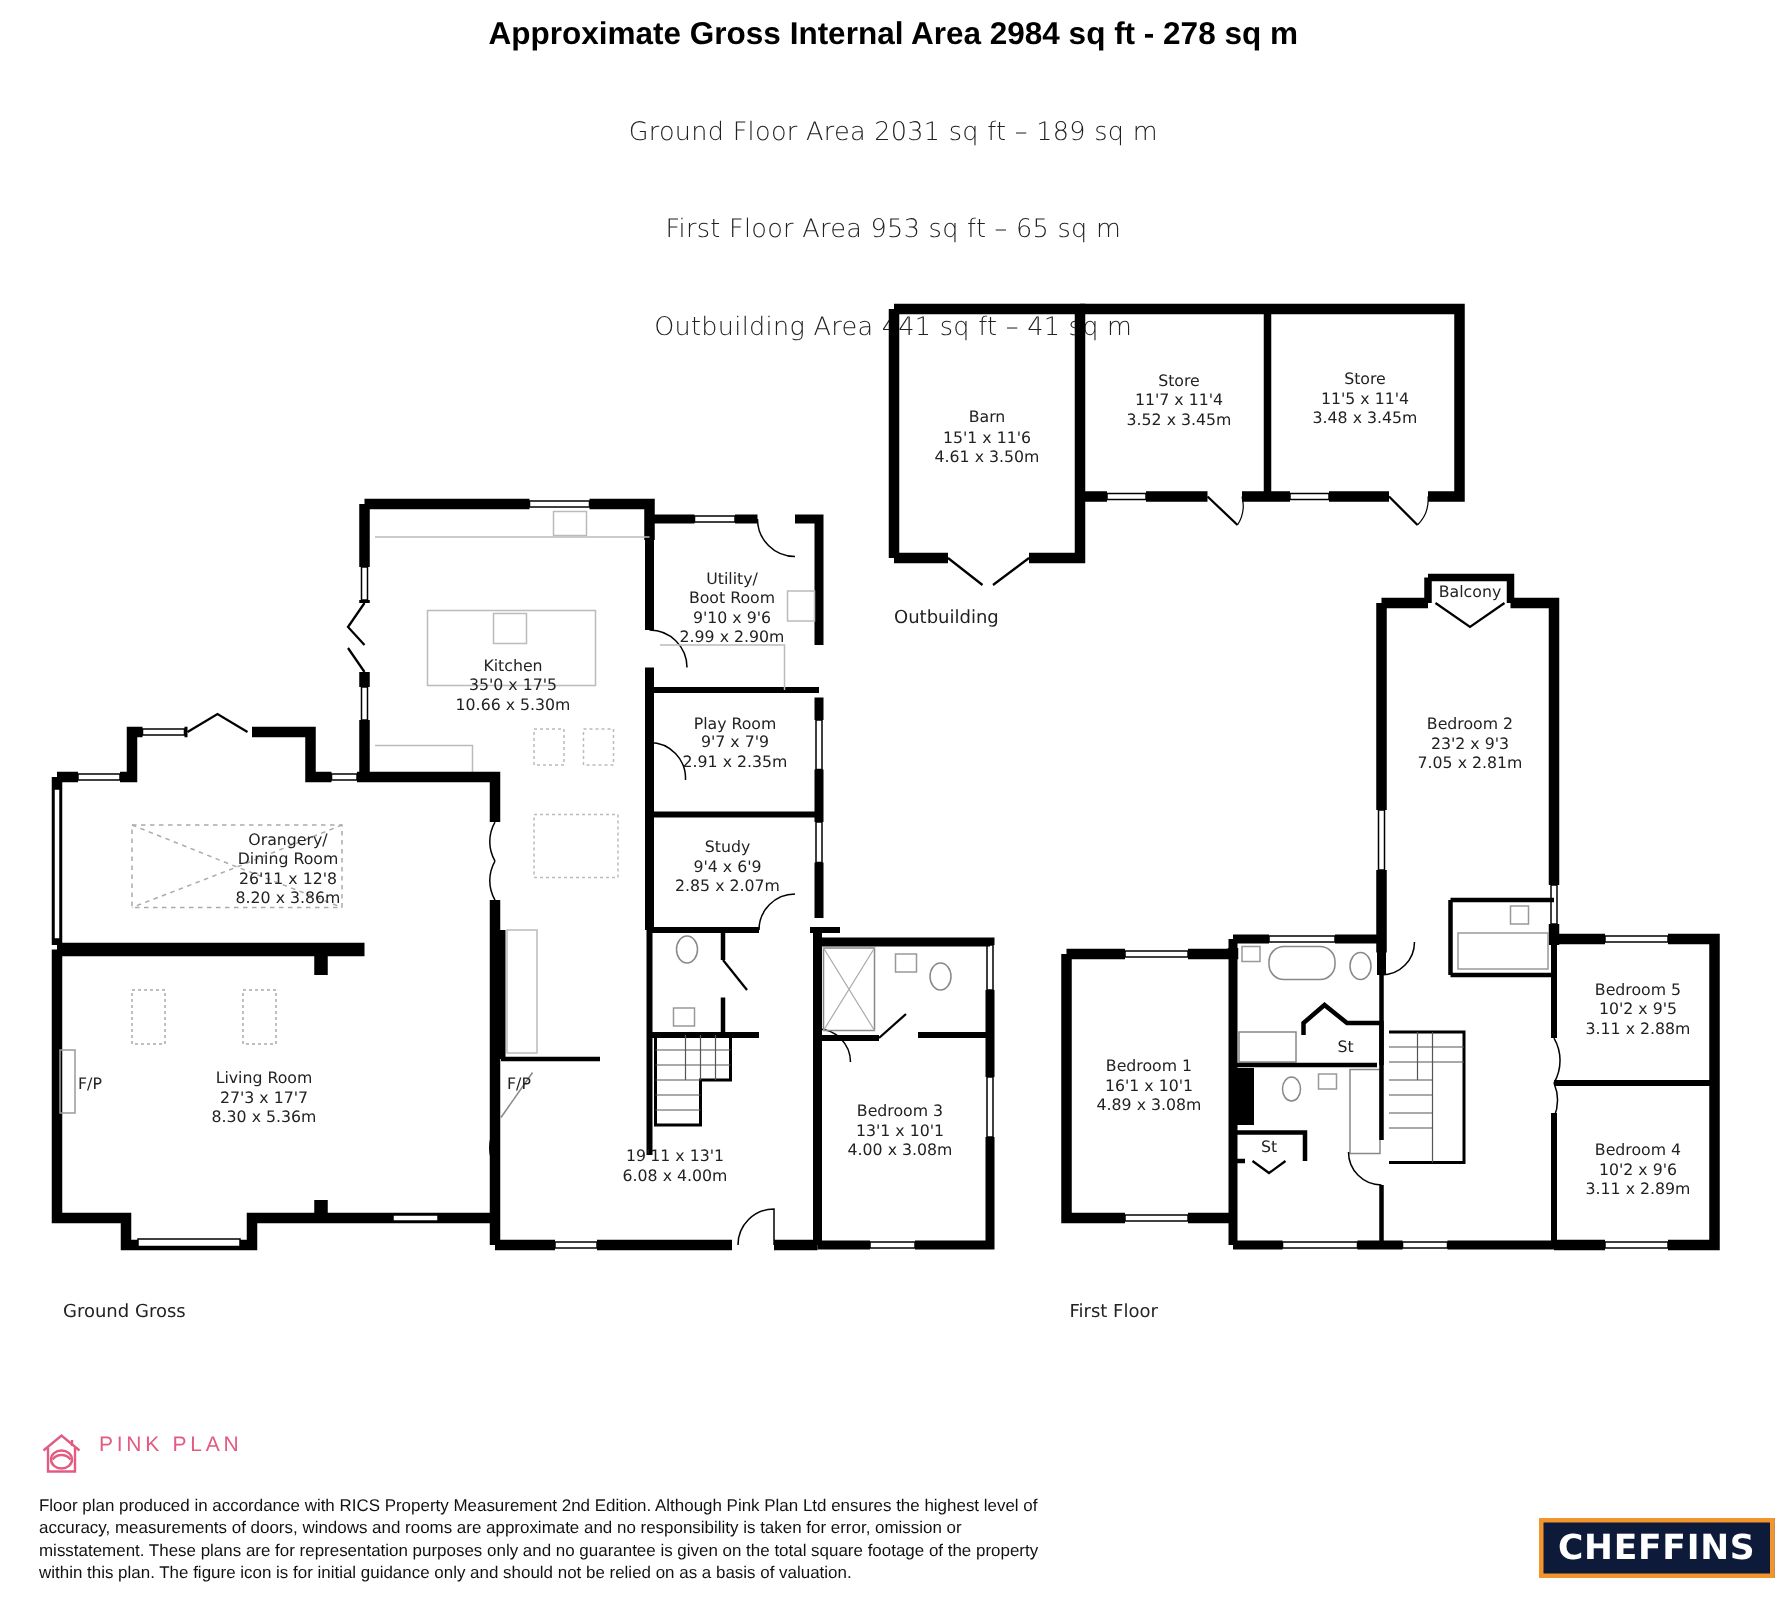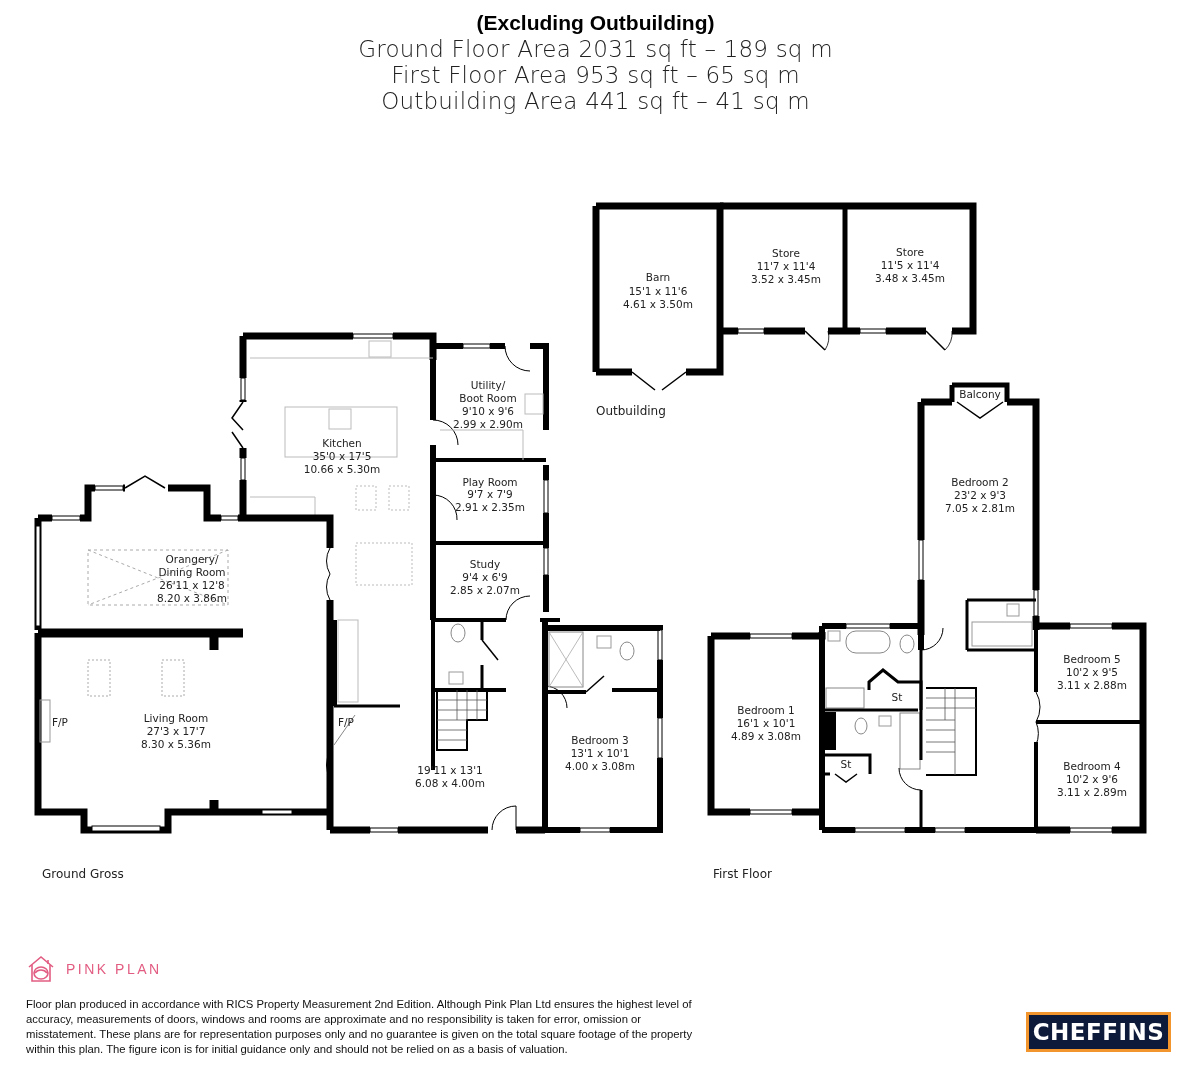--- a/index.html
+++ b/index.html
@@ -1,33 +1,33 @@
 <!DOCTYPE html>
 <html><head>
 <meta charset="utf-8">
 <style>
   html, body { margin:0; padding:0; background:#ffffff; }
   body { width:1191px; height:1080px; position:relative; overflow:hidden; font-family:"Liberation Sans", sans-serif; color:#111; }
   .header { position:absolute; left:0; top:10px; width:1191px; text-align:center; }
   .h-bold { font-weight:bold; font-size:21px; line-height:26px; color:#000; }
-  .h-light { font-size:23px; line-height:26px; color:#222; font-family:"DejaVu Sans", sans-serif; font-weight:200; letter-spacing:0.2px; }
+  .h-light { font-size:17px; line-height:26px; color:#222; font-family:"DejaVu Sans", sans-serif; font-weight:200; letter-spacing:0.2px;margin-top:39px; }
   svg.plan { position:absolute; left:0; top:0; }
   .floor-label { position:absolute; font-family:"DejaVu Sans", sans-serif; font-size:12px; color:#222; }
   .room-text { font-family:"DejaVu Sans", sans-serif; font-size:10.5px; fill:#222; text-anchor:middle; }
-  .brand { position:absolute; left:26px; top:954px; display:flex; align-items:center; }
+  .brand { position:absolute; left:26px; top:954px; display:flex; align-items:flex-start; }
   .brand-name { color:#e25c82; font-size:14px; letter-spacing:2.5px; margin-left:10px; }
   .disclaimer { position:absolute; left:26px; top:997px; width:680px; font-size:11.3px; line-height:15px; color:#111; }
-  .agent-logo { position:absolute; left:1026px; top:1012px; width:145px; height:40px; background:#0e1a3a; border:3px solid #f1952c; box-sizing:border-box; display:flex; align-items:center; justify-content:center; }
+  .agent-logo { position:absolute; left:1026px; top:1012px; width:157px; height:40px; background:#0e1a3a; border:3px solid #f1952c; box-sizing:border-box; display:flex; align-items:center; justify-content:center; }
   .agent-logo span { color:#fff; font-weight:bold; font-size:23px; letter-spacing:0.5px; font-family:"DejaVu Sans", sans-serif; }
 </style>
 </head>
 <body>
 
 <div class="header">
-  <div class="h-bold">(Excluding Outbuilding)</div>
+  <div class="h-bold">Approximate Gross Internal Area 2984 sq ft - 278 sq m</div>
   <div class="h-light">Ground Floor Area 2031 sq ft – 189 sq m</div>
   <div class="h-light">First Floor Area 953 sq ft – 65 sq m</div>
   <div class="h-light">Outbuilding Area 441 sq ft – 41 sq m</div>
 </div>
 
 <svg class="plan" width="1191" height="1080" viewBox="0 0 1191 1080">
   <g fill="none" stroke="#000" stroke-linejoin="miter">
 
     <g>
 

